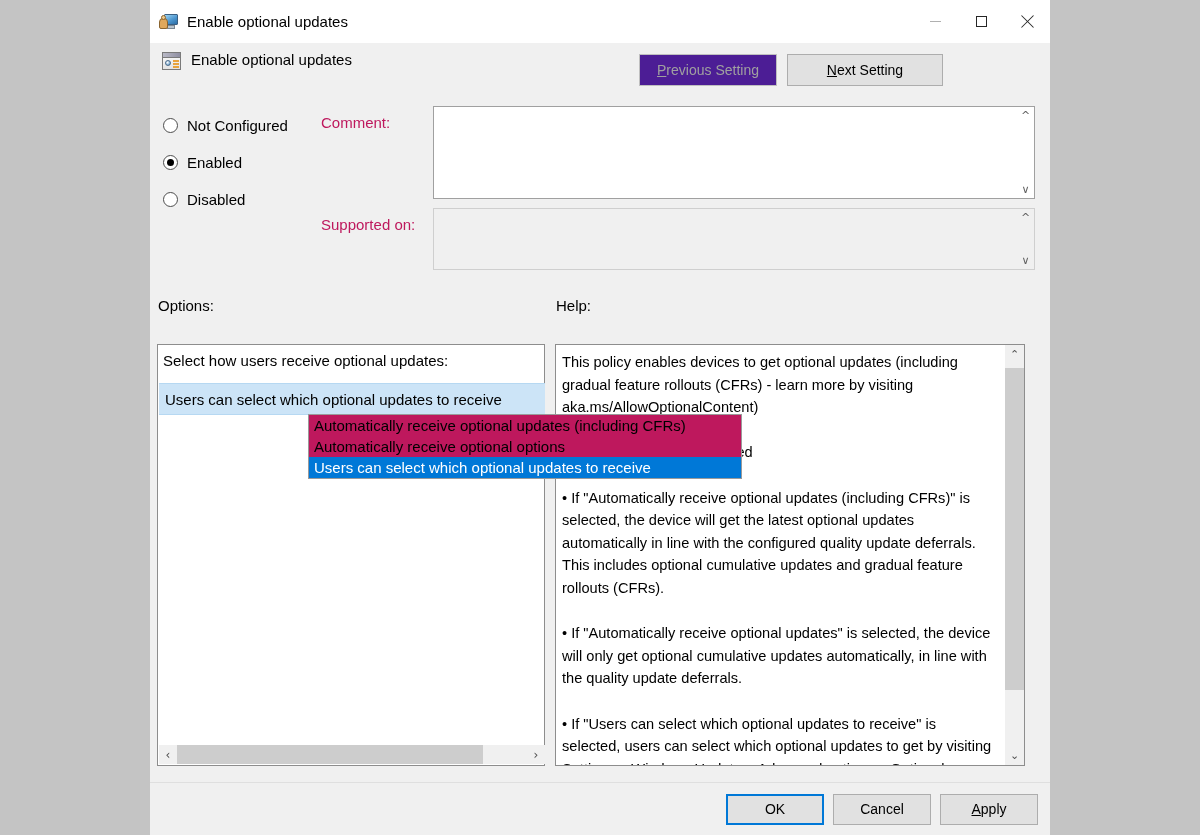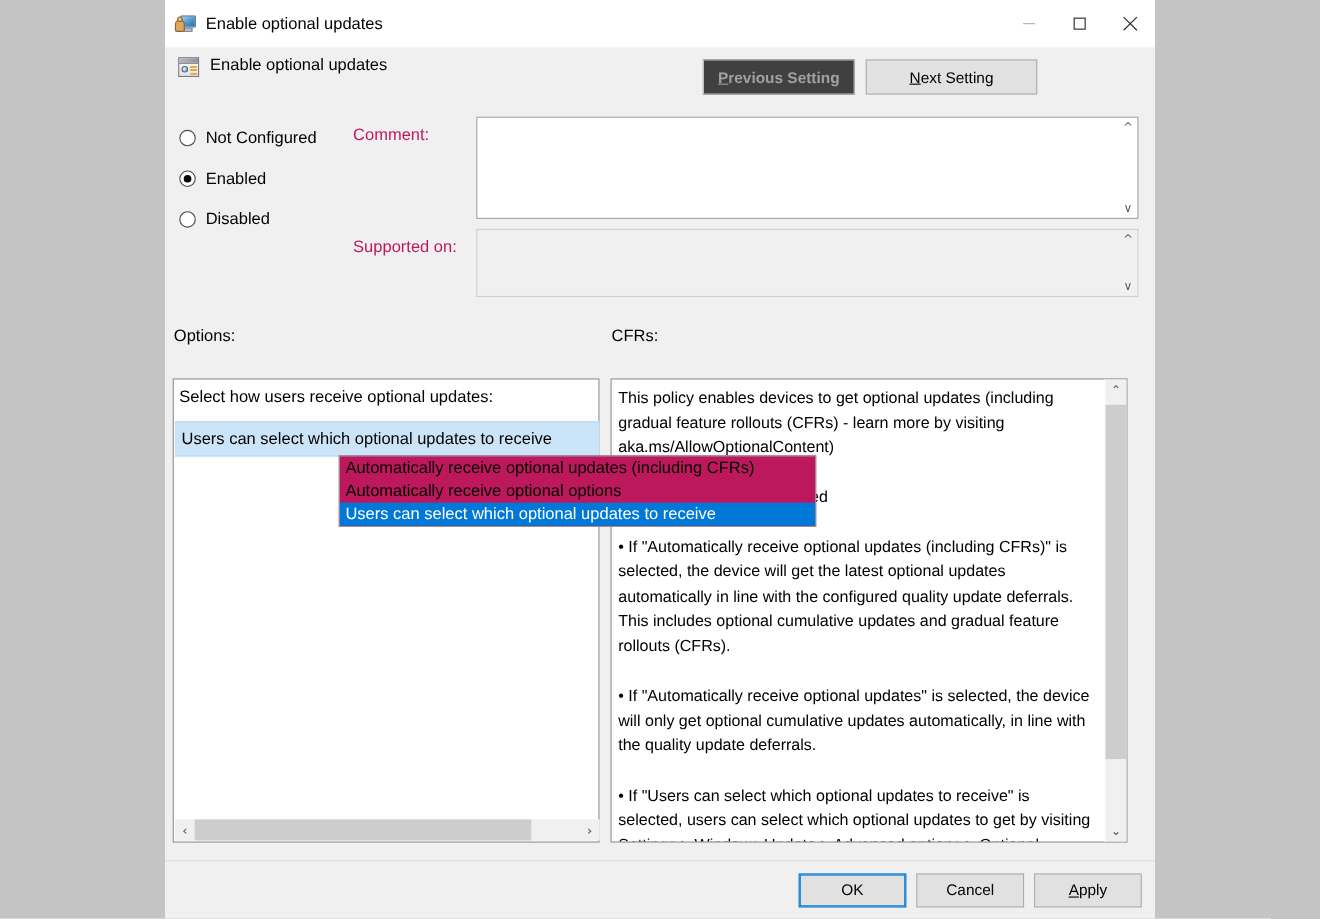--- a/index.html
+++ b/index.html
@@ -175,23 +175,22 @@
     font-size: 14px;
     color: #000;
     padding: 0;
     cursor: default;
     text-align: center;
     line-height: 30px;
   }
   .nav-btn.prev {
     left: 489px; width: 138px;
     color: #a0a0a0;
-    background: #404040;
+    background: #4c1d95;
     border-color: #bfbfbf;
-    font-weight: bold;
   }
   .nav-btn.next { left: 637px; width: 156px; }
   .ul { text-decoration: underline; }
 
   
   .state-area {
     position: absolute;
     left: 0; top: 98px;
     width: 900px; height: 190px;
   }
@@ -501,21 +500,21 @@
     <div class="textbox" id="supported-box">
       <div class="tb-area"></div>
       <div class="tb-scroll">
         <span class="ar up">^</span>
         <span class="ar dn">∨</span>
       </div>
     </div>
   </div>
 
   <span class="sec-label" id="lbl-options">Options:</span>
-  <span class="sec-label" id="lbl-help">CFRs:</span>
+  <span class="sec-label" id="lbl-help">Help:</span>
 
   <div class="options-panel">
     <span class="opt-caption">Select how users receive optional updates:</span>
 
     <div class="combo">
       <span class="combo-text">Users can select which optional updates to receive</span>
     </div>
 
     <div class="h-scroll">
       <span class="hs-arrow">‹</span>

